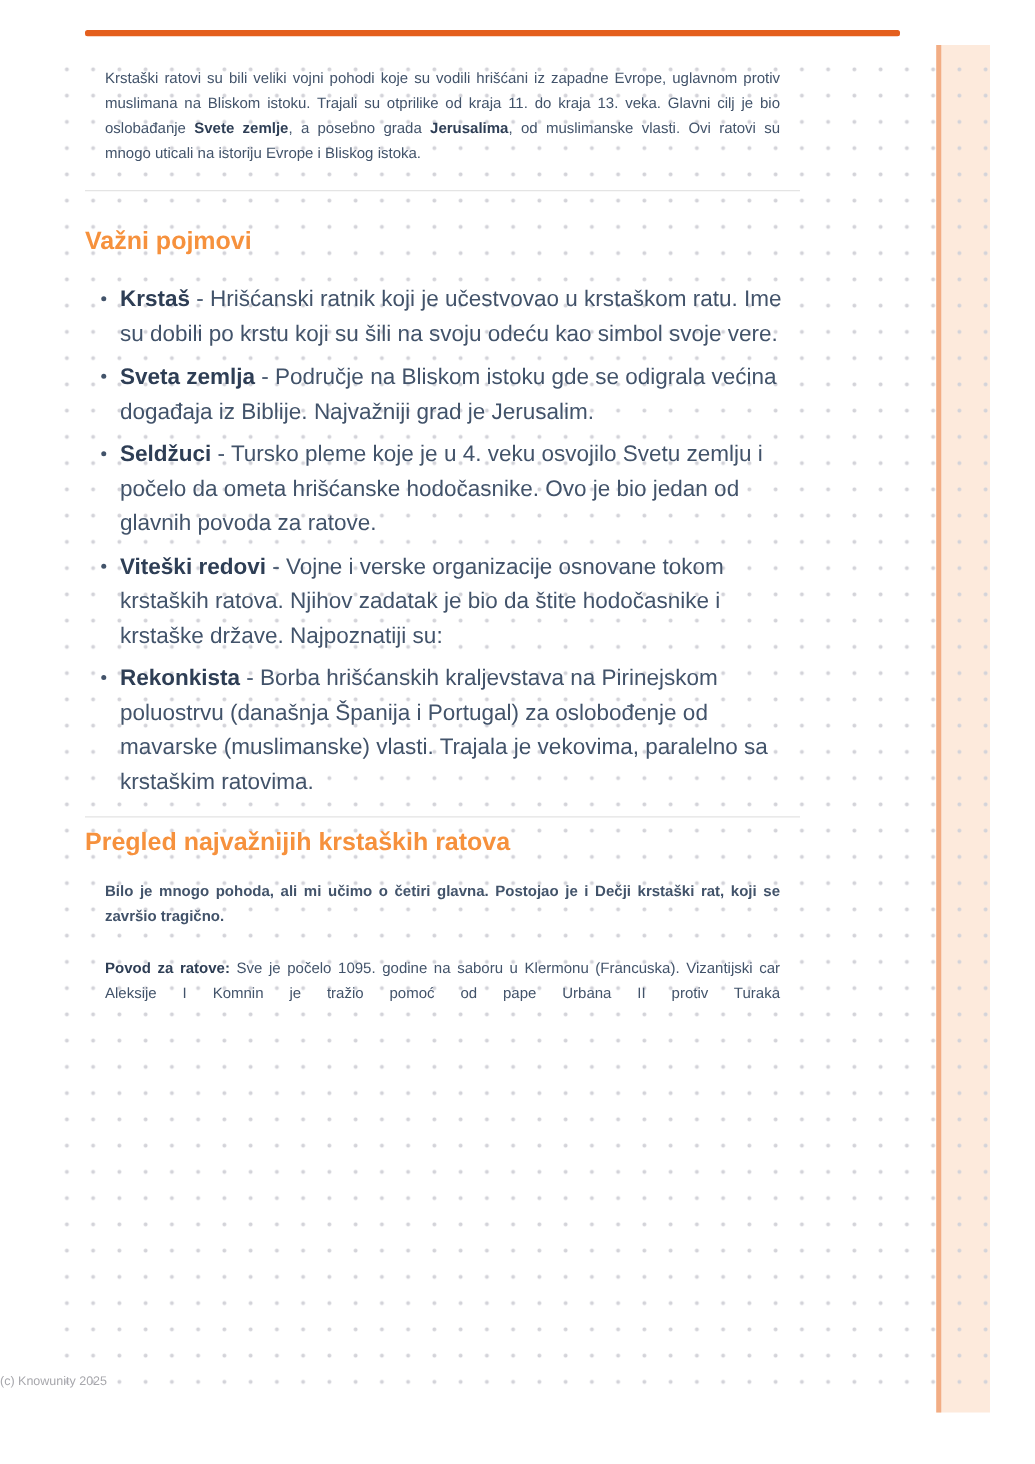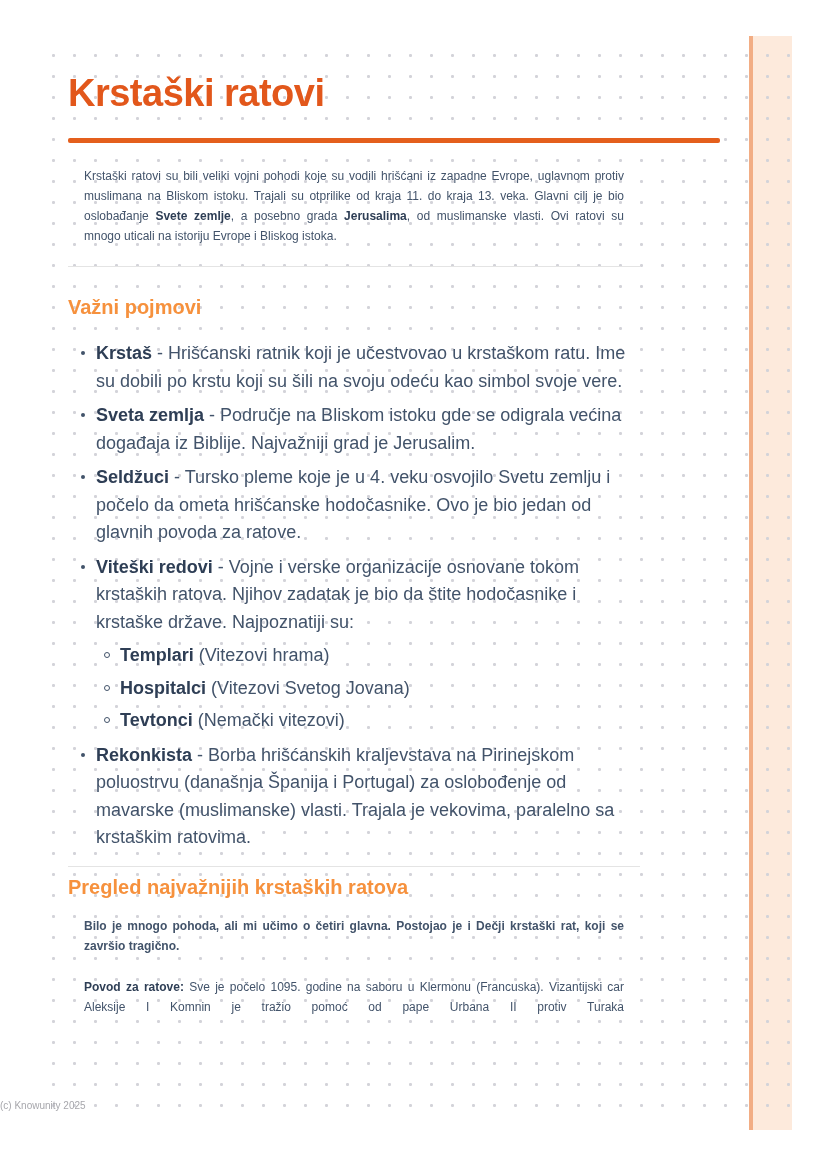--- a/index.html
+++ b/index.html
@@ -89,52 +89,40 @@
   }
 </style>
 </head>
 <body>
 
 <div class="stripe"></div>
 <div class="dot-grid"></div>
 
 <div class="content">
 
-  <h1 class="page-title">Krstaški ratovi</h1>
   <div class="title-rule"></div>
 
   <p class="body-text justify p-intro"><span>Krstaški ratovi su bili veliki vojni pohodi koje su vodili hrišćani iz zapadne Evrope, uglavnom protiv muslimana na Bliskom istoku. Trajali su otprilike od kraja 11. do kraja 13. veka. Glavni cilj je bio oslobađanje </span><b>Svete zemlje</b><span>, a posebno grada </span><b>Jerusalima</b><span>, od muslimanske vlasti. Ovi ratovi su mnogo uticali na istoriju Evrope i Bliskog istoka.</span></p>
 
   <hr class="divider">
 
   <h2 class="section-heading mt-terms">Važni pojmovi</h2>
 
   <ul class="terms-list">
     <li class="term-item">
       <span class="bullet"></span><b>Krstaš</b><span> - Hrišćanski ratnik koji je učestvovao u krstaškom ratu. Ime su dobili po krstu koji su šili na svoju odeću kao simbol svoje vere.</span>
     </li>
     <li class="term-item">
       <span class="bullet"></span><b>Sveta zemlja</b><span> - Područje na Bliskom istoku gde se odigrala većina događaja iz Biblije. Najvažniji grad je Jerusalim.</span>
     </li>
     <li class="term-item">
       <span class="bullet"></span><b>Seldžuci</b><span> - Tursko pleme koje je u 4. veku osvojilo Svetu zemlju i počelo da ometa hrišćanske hodočasnike. Ovo je bio jedan od glavnih povoda za ratove.</span>
     </li>
     <li class="term-item">
       <span class="bullet"></span><b>Viteški redovi</b><span> - Vojne i verske organizacije osnovane tokom krstaških ratova. Njihov zadatak je bio da štite hodočasnike i krstaške države. Najpoznatiji su:</span>
-      <ul class="sub-list">
-        <li class="sub-item">
-          <span class="bullet"></span><b>Templari</b><span> (Vitezovi hrama)</span>
-        </li>
-        <li class="sub-item">
-          <span class="bullet"></span><b>Hospitalci</b><span> (Vitezovi Svetog Jovana)</span>
-        </li>
-        <li class="sub-item">
-          <span class="bullet"></span><b>Tevtonci</b><span> (Nemački vitezovi)</span>
-        </li>
-      </ul>
     </li>
     <li class="term-item">
       <span class="bullet"></span><b>Rekonkista</b><span> - Borba hrišćanskih kraljevstava na Pirinejskom poluostrvu (današnja Španija i Portugal) za oslobođenje od mavarske (muslimanske) vlasti. Trajala je vekovima, paralelno sa krstaškim ratovima.</span>
     </li>
   </ul>
 
   <hr class="divider divider-2">
 
   <h2 class="section-heading mt-overview">Pregled najvažnijih krstaških ratova</h2>
   <p class="body-text justify p-over1">Bilo je mnogo pohoda, ali mi učimo o četiri glavna. Postojao je i Dečji krstaški rat, koji se završio tragično.</p>

